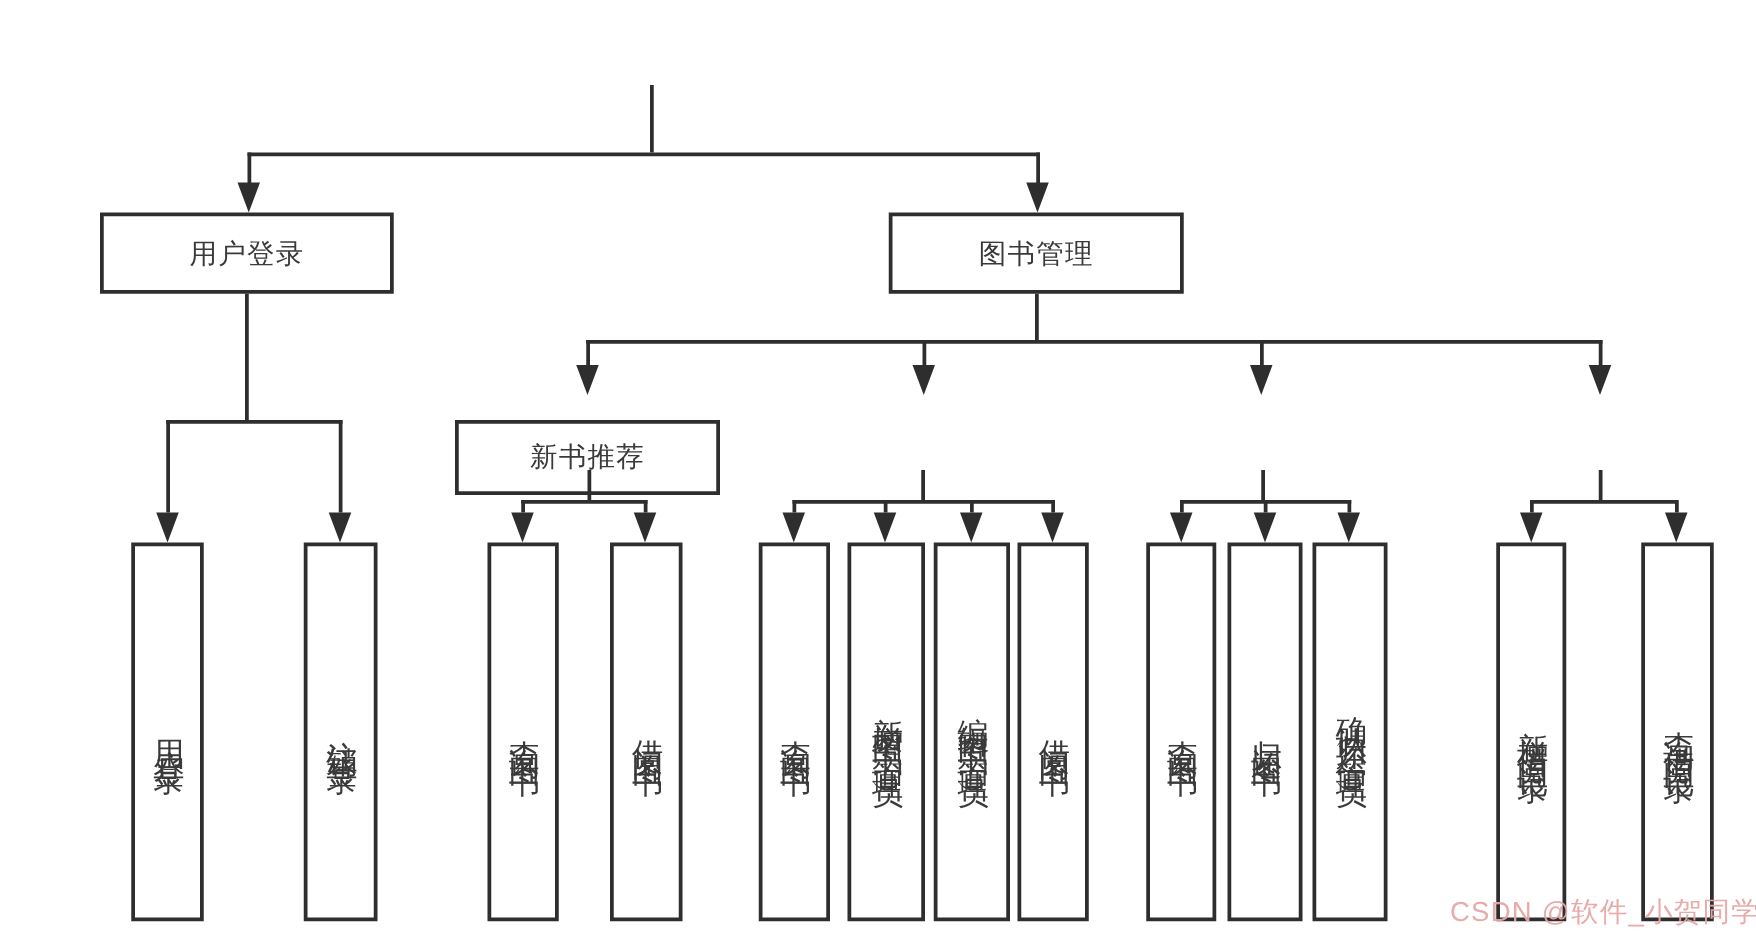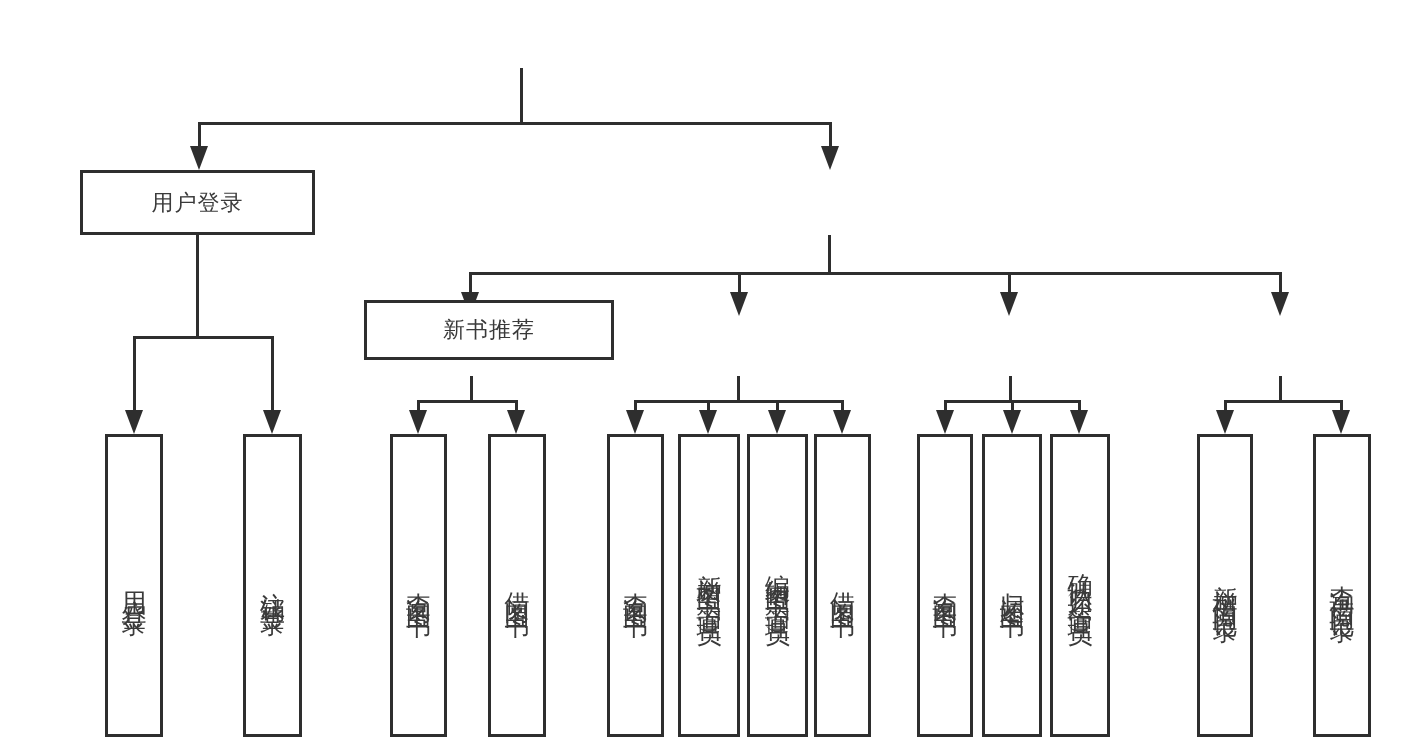--- a/index.html
+++ b/index.html
@@ -43,40 +43,43 @@
   <div class="v" style="left:520px;top:68px;height:54px;"></div>
   <div class="h" style="left:198px;top:122px;width:634px;"></div>
   <div class="v" style="left:198px;top:122px;height:26px;"></div>
   <div class="a" style="left:190px;top:146px;"></div>
   <div class="v" style="left:829px;top:122px;height:26px;"></div>
   <div class="a" style="left:821px;top:146px;"></div>
 
   <div class="node" style="left:80px;top:170px;width:235px;height:65px;">
     <span>用户登录</span>
   </div>
+  <div class="node" style="left:711px;top:170px;width:236px;height:65px;">
+    <span>图书管理</span>
+  </div>
 
   <div class="v" style="left:196px;top:235px;height:101px;"></div>
   <div class="h" style="left:133px;top:336px;width:141px;"></div>
   <div class="v" style="left:133px;top:336px;height:74px;"></div>
   <div class="a" style="left:125px;top:410px;"></div>
   <div class="v" style="left:271px;top:336px;height:74px;"></div>
   <div class="a" style="left:263px;top:410px;"></div>
 
   <div class="v" style="left:828px;top:235px;height:37px;"></div>
   <div class="h" style="left:469px;top:272px;width:813px;"></div>
   <div class="v" style="left:469px;top:272px;height:22px;"></div>
   <div class="a" style="left:461px;top:292px;"></div>
   <div class="v" style="left:738px;top:272px;height:22px;"></div>
   <div class="a" style="left:730px;top:292px;"></div>
   <div class="v" style="left:1008px;top:272px;height:22px;"></div>
   <div class="a" style="left:1000px;top:292px;"></div>
   <div class="v" style="left:1279px;top:272px;height:22px;"></div>
   <div class="a" style="left:1271px;top:292px;"></div>
 
-  <div class="node" style="left:364px;top:300px;width:250px;height:60px;">
+  <div class="node" style="left:364px;top:336px;width:212px;height:60px;">
     <span>新书推荐</span>
   </div>
 
   <div class="v" style="left:470px;top:376px;height:24px;"></div>
   <div class="h" style="left:417px;top:400px;width:101px;"></div>
   <div class="v" style="left:417px;top:400px;height:10px;"></div>
   <div class="a" style="left:409px;top:410px;"></div>
   <div class="v" style="left:515px;top:400px;height:10px;"></div>
   <div class="a" style="left:507px;top:410px;"></div>
 
@@ -144,14 +147,15 @@
     <span>确认归还（管理员）</span>
   </div>
 
   <div class="vnode" style="left:1197px;top:434px;width:56px;height:303px;">
     <span>新增借阅记录</span>
   </div>
   <div class="vnode" style="left:1313px;top:434px;width:58px;height:303px;">
     <span>查询借阅记录</span>
   </div>
 
+  <div class="watermark">CSDN @软件_小贺同学</div>
 
 </div>
 
 </body></html>

